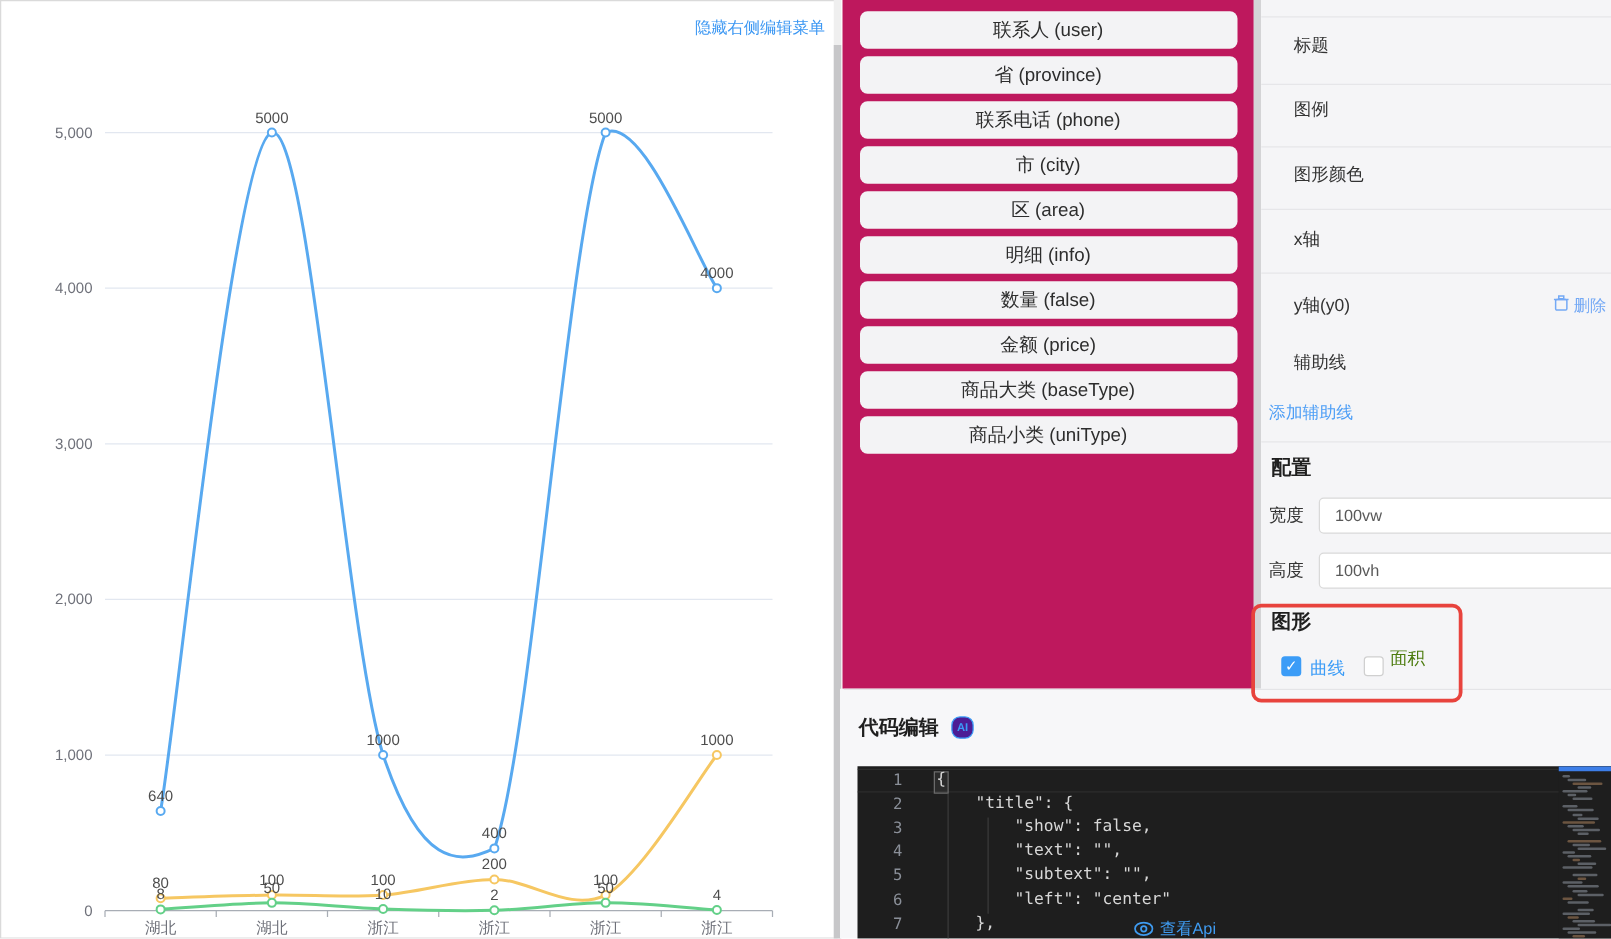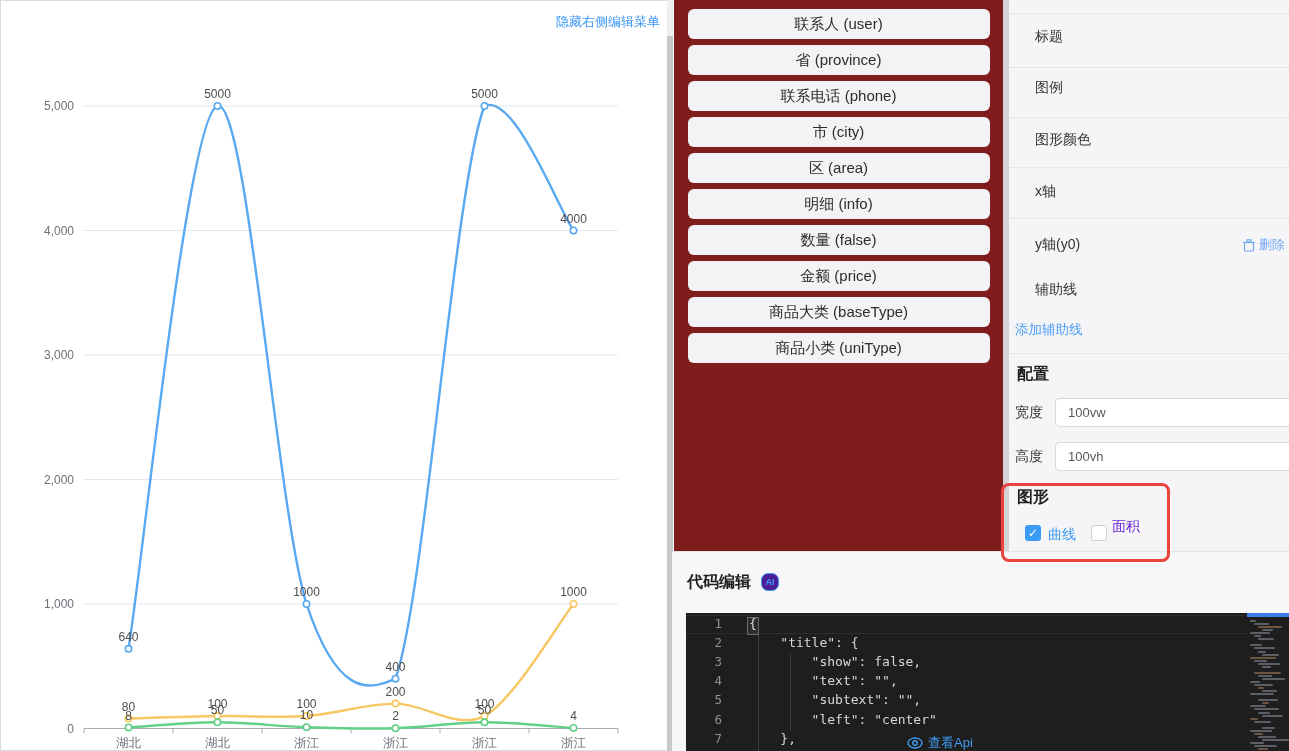--- a/index.html
+++ b/index.html
@@ -9,30 +9,30 @@
   #chart-panel{position:absolute;left:0;top:0;width:670px;height:751px;background:#fff;
                border:1px solid #dadada;box-sizing:border-box;}
   #hide-menu-link{position:absolute;top:12px;right:9px;font-size:13px;color:#3b97f3;cursor:pointer;padding-left:19px;}
   #chart-svg{position:absolute;left:0;top:0;}
   
   .vscroll{position:absolute;top:0;width:6px;}
   #scroll1-track{left:667px;height:751px;background:#efefef;}
   #scroll1-thumb{left:667px;top:36px;height:715px;background:#c7c7c9;}
   #scroll2-thumb{left:1003px;height:551px;background:#d4d4d6;}
   
-  #middle-col{position:absolute;left:674px;top:0;width:329px;height:551px;background:#7f1d1d;}
+  #middle-col{position:absolute;left:674px;top:0;width:329px;height:551px;background:#be185d;}
   .field-pill{width:302px;height:30px;margin:6px auto 0 auto;background:#f3f3f5;border-radius:6px;
               display:flex;align-items:center;justify-content:center;font-size:15px;color:#2d2d2d;}
   .field-pill:first-child{margin-top:9px;}
   
   #right-panel{position:absolute;left:1009px;top:0;width:280px;height:551px;background:#f5f5f7;}
   .rp-div{position:absolute;left:0;width:280px;height:1px;background:#e6e6e9;}
   .srow-label{position:absolute;left:26px;font-size:14px;color:#333;}
   #delete-link{position:absolute;left:234px;top:236px;font-size:13px;color:#74a9f5;display:flex;
-               align-items:center;gap:4px;cursor:pointer;}
+               align-items:flex-start;gap:4px;cursor:pointer;}
   #add-aux-link{position:absolute;left:6px;top:321px;font-size:13.5px;color:#4d9ef6;cursor:pointer;}
   .rp-heading{position:absolute;left:8px;font-size:16px;font-weight:bold;color:#1f1f1f;}
   .cfg-label{position:absolute;left:6px;font-size:14px;color:#333;}
   .cfg-input{position:absolute;left:46px;width:250px;height:27px;background:#fff;border:1px solid #d9d9d9;
              border-radius:4px;font-size:13px;color:#595959;padding:0 0 0 12px;outline:none;
              font-family:"Liberation Sans","DejaVu Sans",sans-serif;}
   .checkbox{position:absolute;width:16px;height:16px;border-radius:3px;box-sizing:border-box;}
   .checkbox.checked{background:#3b9cf7;color:#fff;font-size:12px;line-height:16px;text-align:center;}
   .checkbox.unchecked{background:#fff;border:1px solid #d0d0d0;}
   .cb-label{position:absolute;font-size:14px;}
@@ -182,21 +182,21 @@
     <div class="rp-heading" style="top:364px">配置</div>
     <span class="cfg-label" style="top:404px">宽度</span>
     <input class="cfg-input" style="top: 398px;" value="100vw">
     <span class="cfg-label" style="top:448px">高度</span>
     <input class="cfg-input" style="top: 442px;" value="100vh">
 
     <div class="rp-heading" style="top:487px">图形</div>
     <div class="checkbox checked" style="left:16px;top:525px">✓</div>
     <span class="cb-label" style="left:39px;top:526px;color:#3b9cf7">曲线</span>
     <div class="checkbox unchecked" style="left:82px;top:525px"></div>
-    <span class="cb-label" style="left:103px;top:518px;color:#6d28d9">面积</span>
+    <span class="cb-label" style="left:103px;top:518px;color:#4d7c0f">面积</span>
   </div>
 
   <div id="red-box"></div>
 
   <div id="bottom-strip"></div>
   <div id="main-div"></div>
   <div id="code-heading">代码编辑</div>
   <div id="ai-badge">AI</div>
 
   <div id="code-editor">

